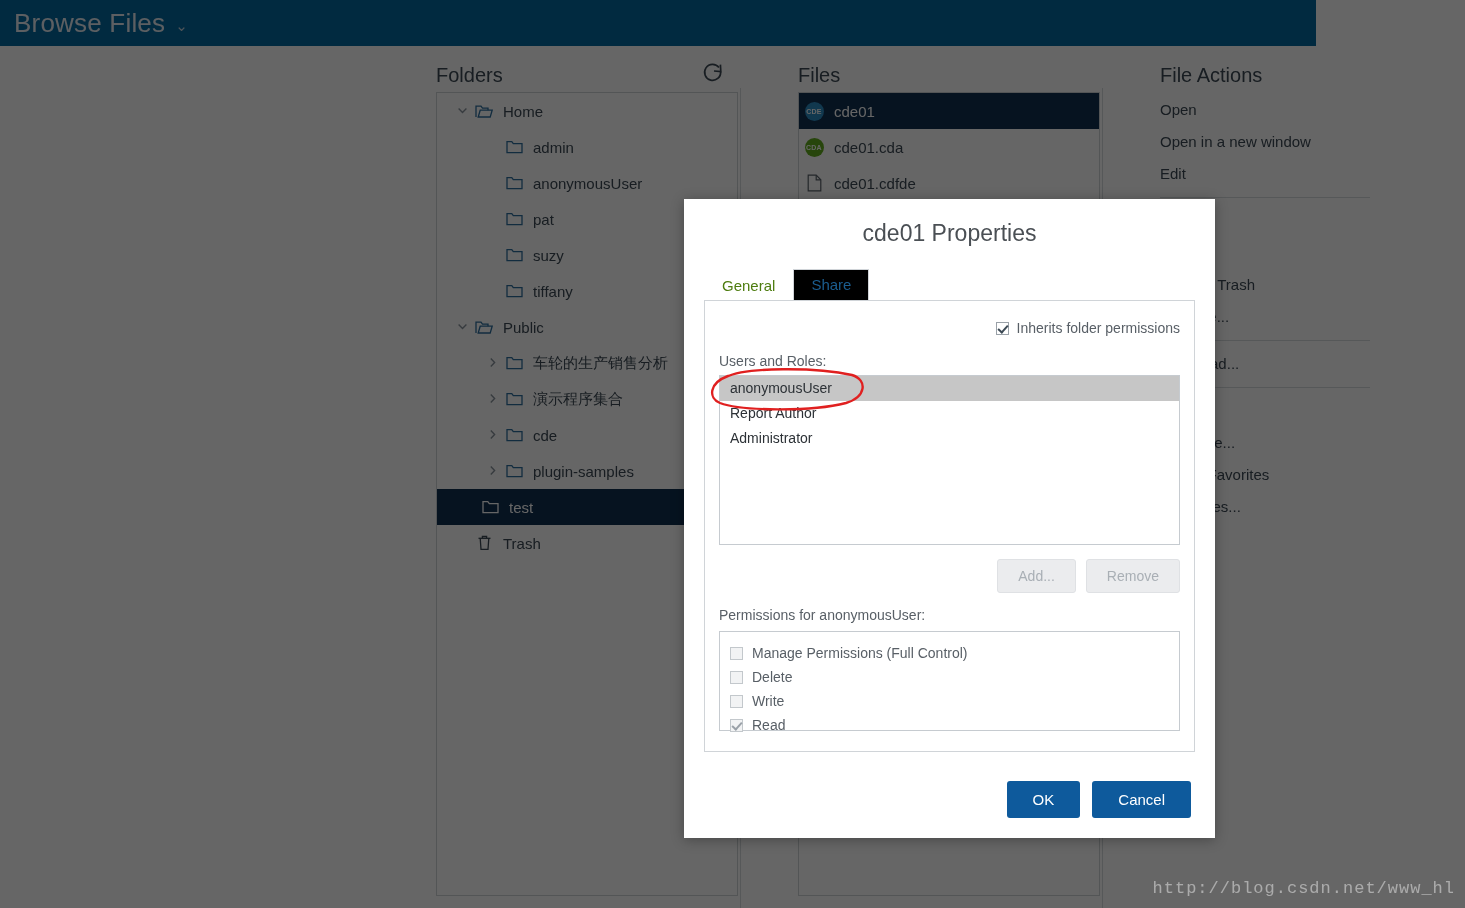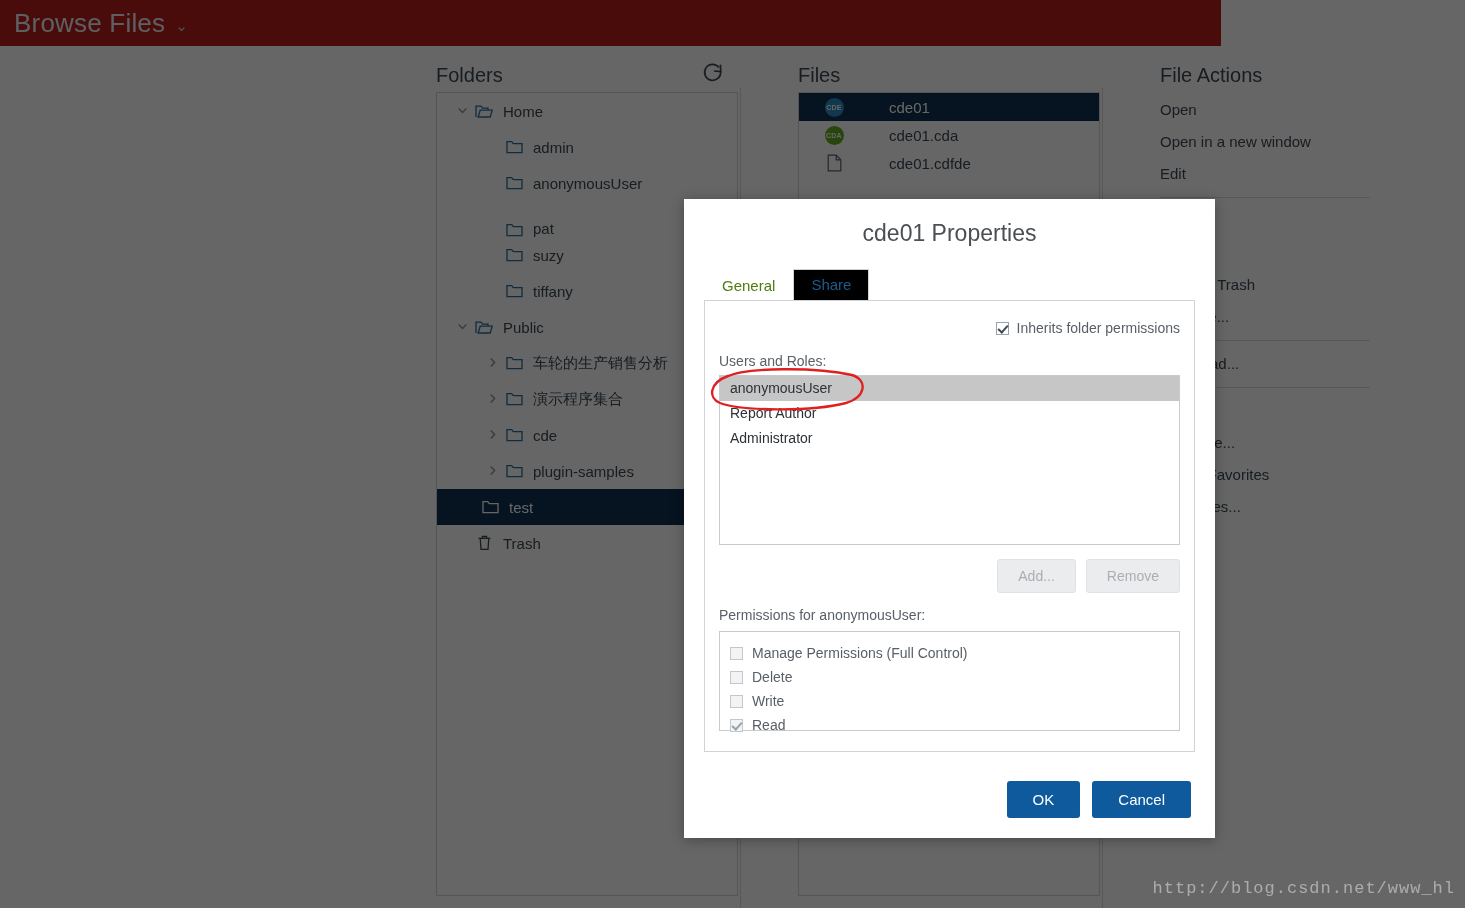--- a/index.html
+++ b/index.html
@@ -15,22 +15,22 @@
     position: relative;
     width: 1465px;
     height: 908px;
     background: #ffffff;
   }
 
   
   .topbar {
     position: absolute;
     left: 0; top: 0;
-    width: 1221px; height: 46px;
-    background: #b91c1c;
+    width: 1316px; height: 46px;
+    background: #0369a1;
     display: flex;
     align-items: center;
   }
   .topbar-title {
     color: #e8eef4;
     font-size: 26px;
     font-weight: 300;
     margin-left: 14px;
     letter-spacing: 0.2px;
   }
@@ -121,28 +121,27 @@
   .files-box {
     position: absolute;
     left: 0; top: 46px;
     width: 302px;
     height: 804px;
     border: 1px solid #d0d4d8;
     background: #ffffff;
     overflow: hidden;
   }
   .file-row {
-    height: 28px;
+    height: 36px;
     display: flex;
     align-items: center;
     font-size: 15px;
     color: #3d4a55;
     cursor: pointer;
-    padding-left: 24px;
-    gap: 35px;
+    padding-left: 4px;
   }
   .file-row.selected { background: #0f3050; color: #ffffff; }
   .file-icon {
     width: 22px; height: 22px;
     flex: 0 0 22px;
     display: flex; align-items: center; justify-content: center;
   }
   .badge-circle {
     width: 19px; height: 19px;
     border-radius: 50%;
@@ -381,21 +380,21 @@
           </div>
           <div class="tree-row" style="padding-left: 44px;">
             <span class="twisty"></span>
             <span class="tree-icon">
               <svg width="17" height="14" viewBox="0 0 17 14" fill="none" stroke="#2e6f9e" stroke-width="1.3">
                 <path d="M1 12.6V1.6h4.8l1.5 2H16v9Z"></path>
               </svg>
             </span>
             <span class="tree-label">anonymousUser</span>
           </div>
-          <div class="tree-row" style="padding-left: 44px; align-items: flex-end;">
+          <div class="tree-row" style="padding-left: 44px;">
             <span class="twisty"></span>
             <span class="tree-icon">
               <svg width="17" height="14" viewBox="0 0 17 14" fill="none" stroke="#2e6f9e" stroke-width="1.3">
                 <path d="M1 12.6V1.6h4.8l1.5 2H16v9Z"></path>
               </svg>
             </span>
             <span class="tree-label">pat</span>
           </div>
           <div class="tree-row" style="padding-left: 44px;">
             <span class="twisty"></span>

